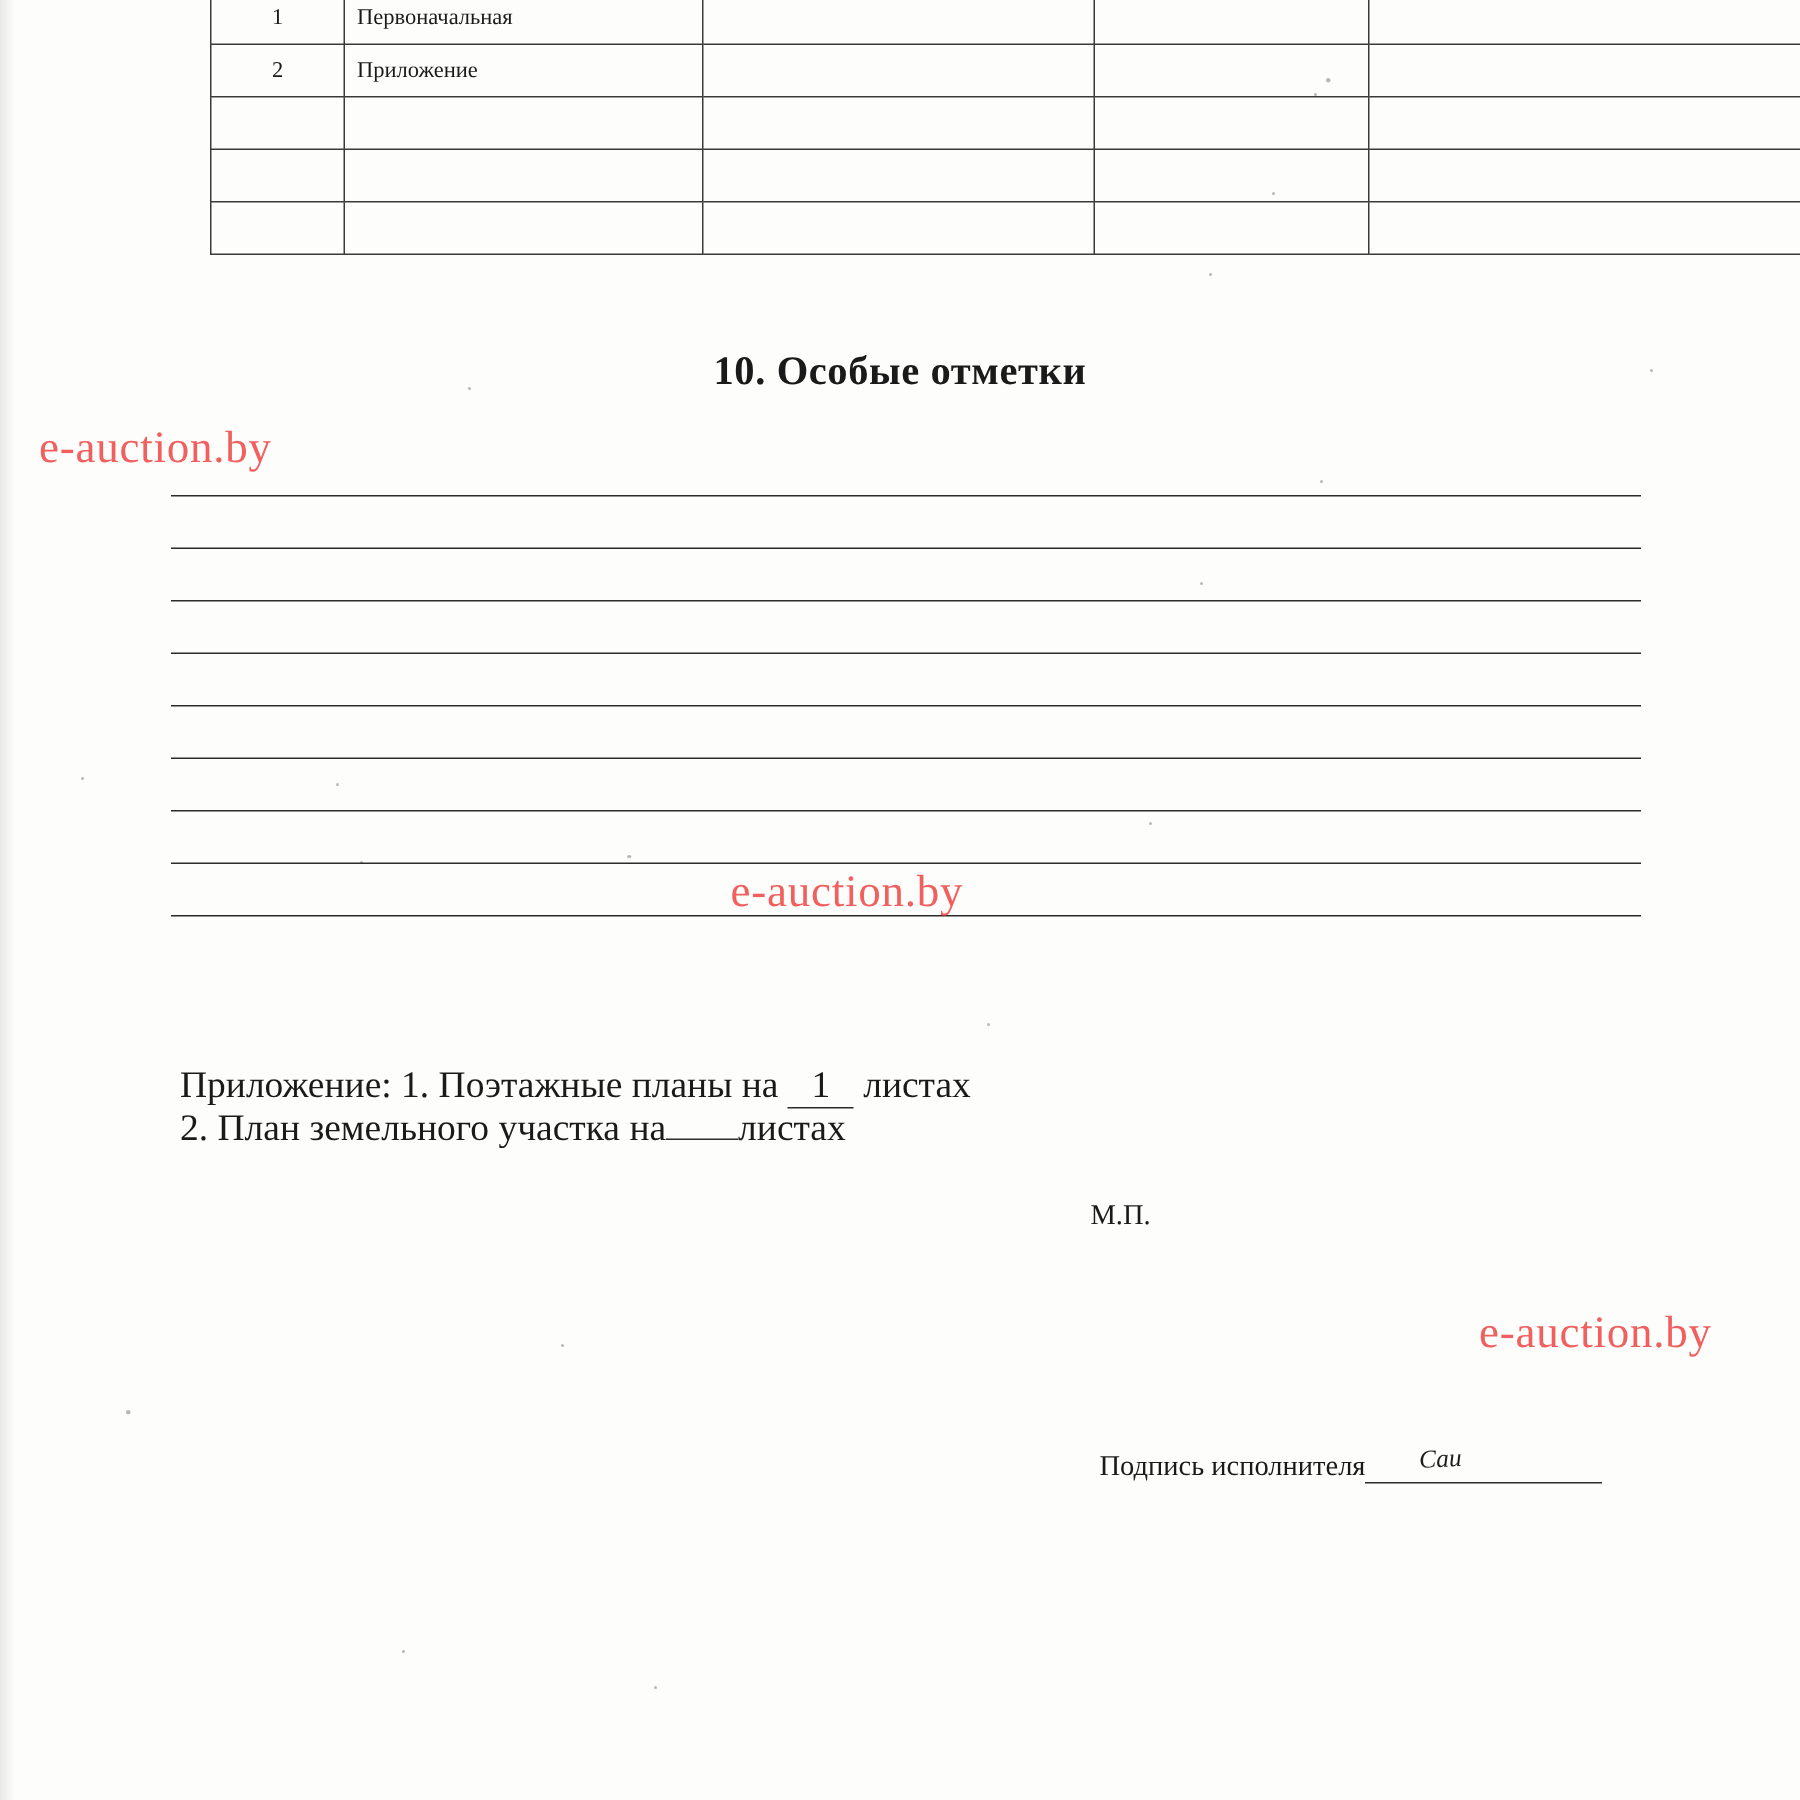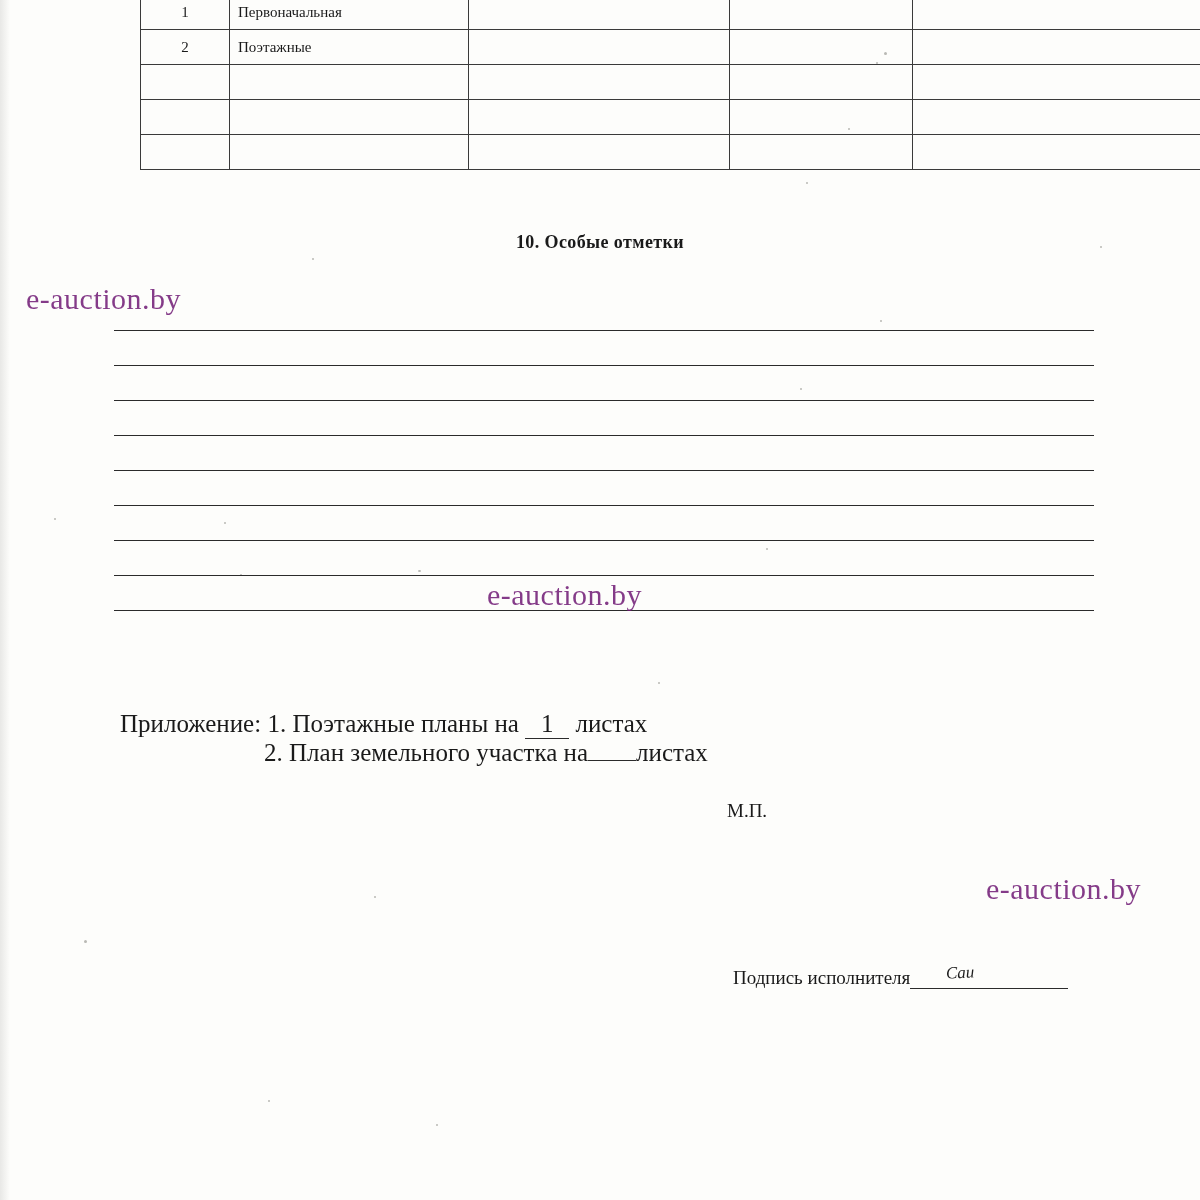--- a/index.html
+++ b/index.html
@@ -63,62 +63,61 @@
   .cost-table td.c4 { width: 166px; }
   .cost-table td.c5 { width: 296px; }
 
   
   .section-heading {
     position: absolute;
     left: 0;
     top: 232px;
     width: 1200px;
     text-align: center;
-    font-size: 18px;
+    font-size: 27px;
     font-weight: bold;
     letter-spacing: .4px;
   }
 
   
   .notes-area {
     position: absolute;
     left: 114px;
     top: 296px;
     width: 980px;
   }
   .rule-line {
     height: 34px;
     border-bottom: 1px solid #2b2b2b;
   }
 
   
   .wm {
     position: absolute;
-    color: #701a75;
+    color: #ef4444;
     font-family: "Liberation Serif", serif;
     font-size: 30px;
     letter-spacing: .5px;
     opacity: .85;
     white-space: nowrap;
     user-select: none;
   }
   .wm-1 { left: 26px;  top: 282px; }
   .wm-2 { left: 487px; top: 578px; }
   .wm-3 { left: 986px; top: 872px; }
 
   
   .appendix {
     position: absolute;
     left: 120px;
     top: 710px;
     font-size: 25px;
     line-height: 28px;
   }
   .appendix .line2 {
-    margin-left: 144px;
   }
   .fill-blank {
     display: inline-block;
     min-width: 44px;
     border-bottom: 1px solid #2b2b2b;
     text-align: center;
   }
   .fill-blank.empty { min-width: 48px; }
 
   
@@ -187,21 +186,21 @@
   <tbody>
     <tr>
       <td class="num">1</td>
       <td class="name">Первоначальная</td>
       <td class="c3"></td>
       <td class="c4"></td>
       <td class="c5"></td>
     </tr>
     <tr>
       <td class="num">2</td>
-      <td class="name">Поэтажные</td>
+      <td class="name">Приложение</td>
       <td class="c3"></td>
       <td class="c4"></td>
       <td class="c5"></td>
     </tr>
     <tr>
       <td class="num"></td>
       <td class="name"></td>
       <td class="c3"></td>
       <td class="c4"></td>
       <td class="c5"></td>

